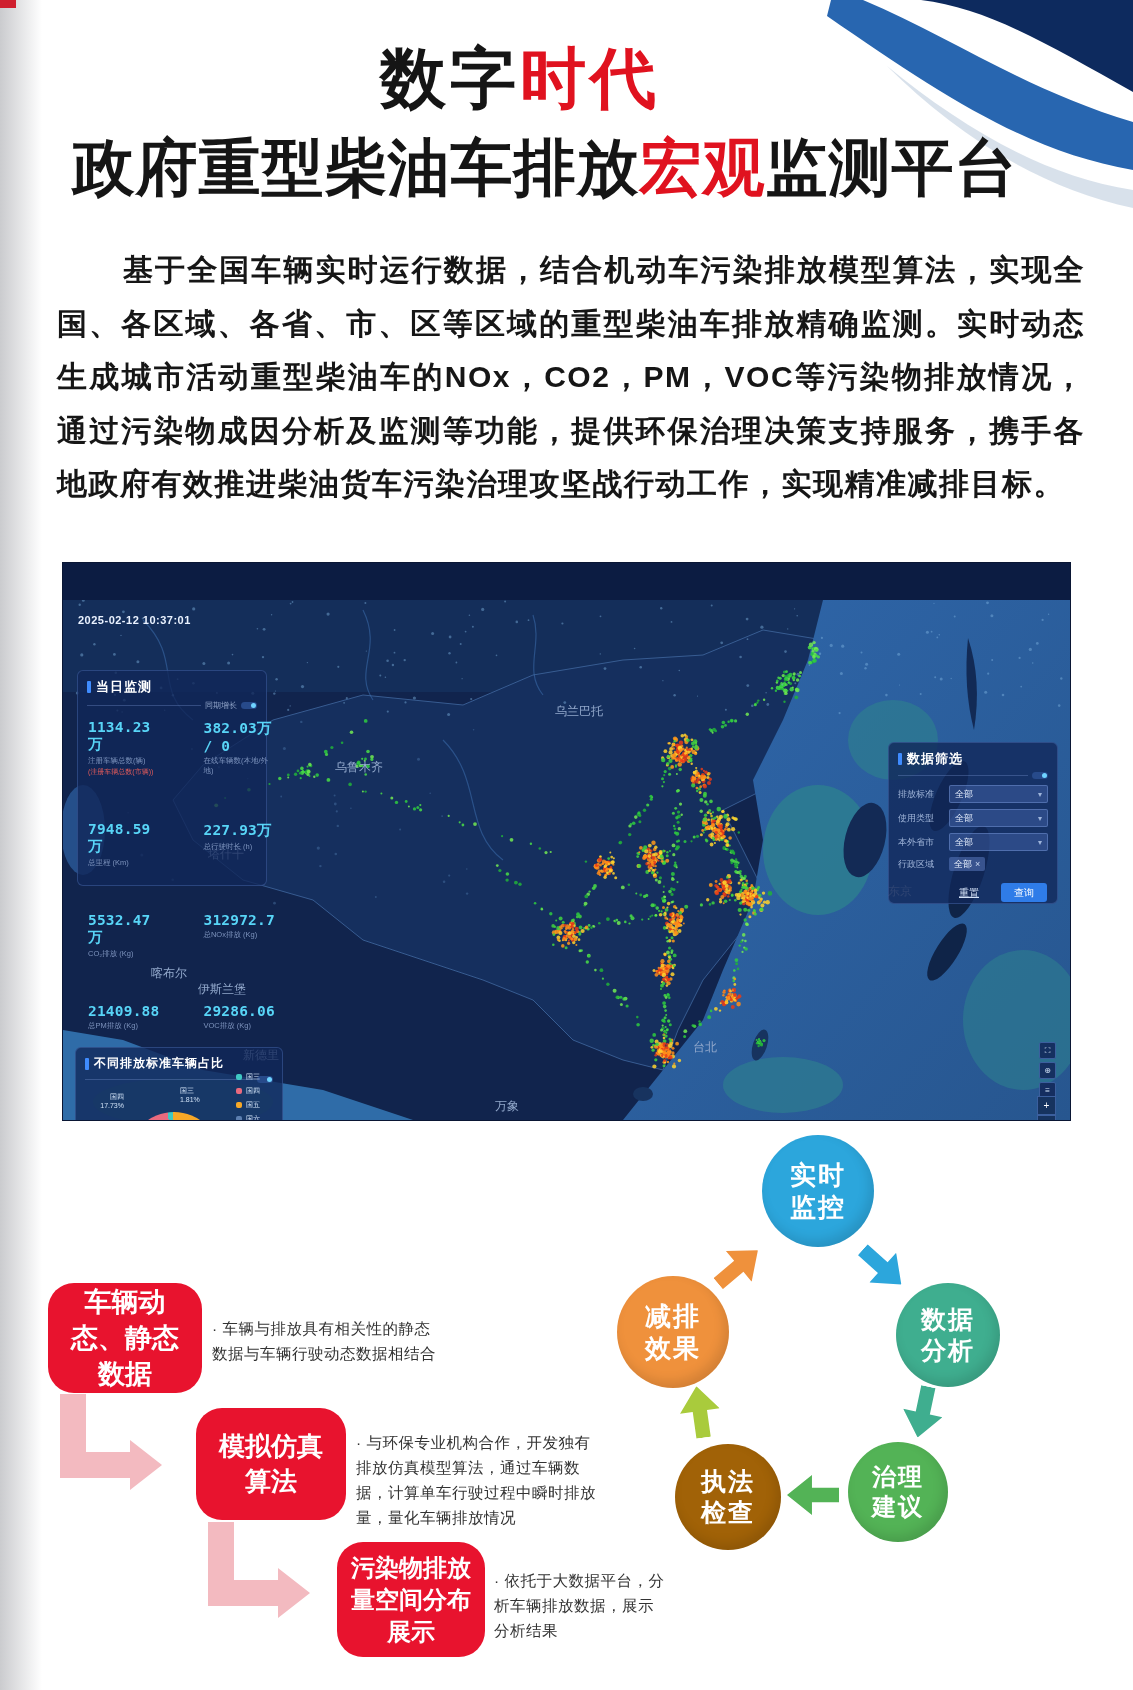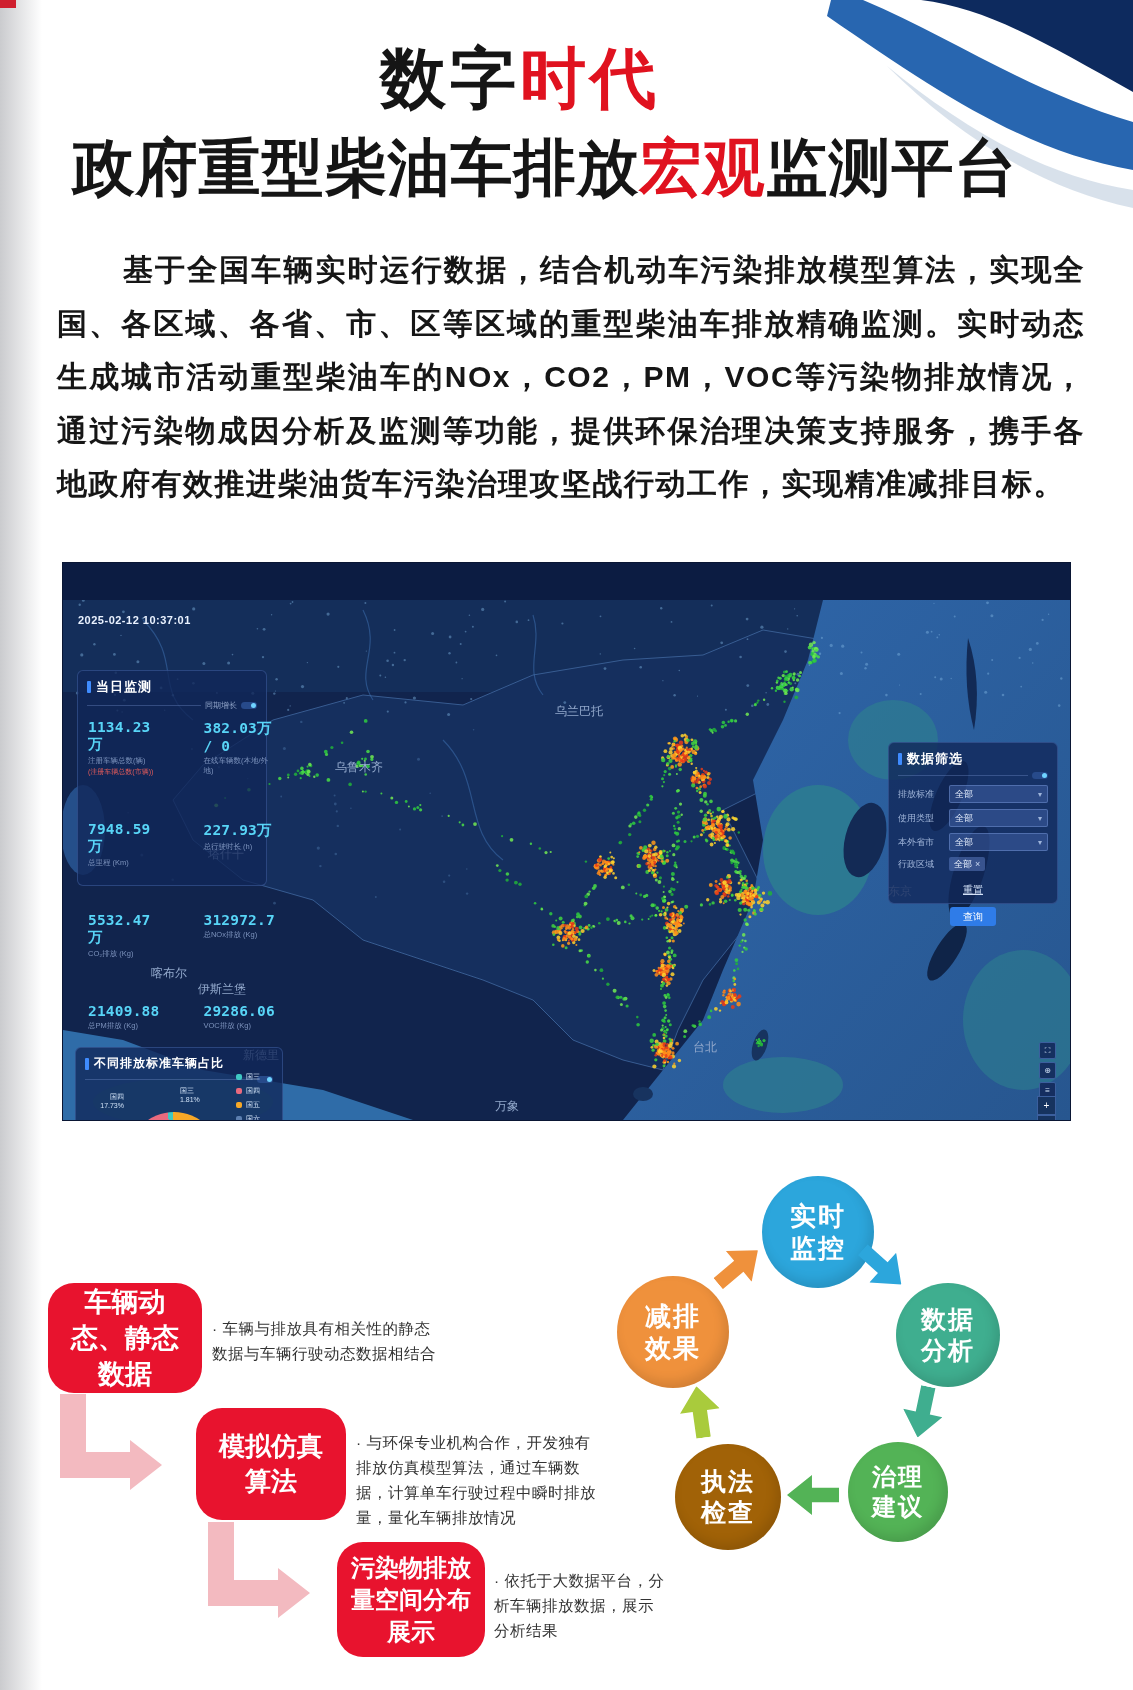--- a/index.html
+++ b/index.html
@@ -46,21 +46,21 @@
   .ticks{display:flex;justify-content:space-between;color:#e4edfb;font-size:8.5px;margin-top:4px;font-weight:bold;}
   .filter{right:12px;top:142px;width:168px;height:160px;}
   .frow{display:flex;align-items:center;margin:6px 9px 0;gap:9px;}
   .frow .flab{color:#9fb4d8;font-size:9px;width:42px;flex:none;}
   .select{flex:1;height:16px;background:rgba(72,104,176,.45);border:1px solid rgba(125,155,220,.45);
      border-radius:2px;display:flex;align-items:center;justify-content:space-between;padding:0 5px;color:#e3ecfb;font-size:9px;}
   .select .arr{color:#9db4da;font-size:8px;}
   .tag{height:14px;background:rgba(90,120,190,.55);border-radius:2px;display:inline-flex;align-items:center;
      gap:3px;padding:0 5px;color:#eaf2ff;font-size:9px;}
   .tag .x{color:#c9d8f2;font-size:9px;}
-  .fbtns{display:flex;justify-content:flex-end;align-items:center;gap:10px;margin:12px 10px 0;flex-direction:column;}
+  .fbtns{display:flex;justify-content:flex-end;align-items:center;gap:22px;margin:12px 10px 0;}
   .reset{color:#d5e3f8;font-size:10px;text-decoration:underline;cursor:pointer;}
   .query{width:46px;height:19px;background:#2f7ce8;border-radius:3px;color:#fff;font-size:10px;
      display:flex;align-items:center;justify-content:center;cursor:pointer;}
   .donutpanel{left:12px;top:447px;width:206px;height:110px;overflow:hidden;}
   .donut{position:absolute;left:52px;top:64px;width:92px;height:92px;border-radius:50%;}
   .callout{position:absolute;color:#cfe0f5;font-size:7px;line-height:9px;}
   .dlegend{position:absolute;left:160px;top:24px;display:flex;flex-direction:column;gap:4px;}
   .dlegend .li{display:flex;align-items:center;gap:4px;color:#cfe0f5;font-size:7px;}
   .dlegend .dot{width:6px;height:6px;border-radius:2px;}
   .tools{position:absolute;right:14px;top:442px;display:flex;flex-direction:column;gap:3px;}
@@ -1869,21 +1869,21 @@
 <div class="redbox" style="left:196px;top:1408px;width:150px;height:112px;font-size:26px">
   <span>模拟仿真算法</span>
 </div>
 <div class="note" style="left:356px;top:1430px;width:240px">· 与环保专业机构合作，开发独有排放仿真模型算法，通过车辆数据，计算单车行驶过程中瞬时排放量，量化车辆排放情况</div>
 
 <div class="redbox" style="left:337px;top:1542px;width:148px;height:115px;font-size:24px">
   <span>污染物排放量空间分布展示</span>
 </div>
 <div class="note" style="left:494px;top:1568px;width:175px">· 依托于大数据平台，分析车辆排放数据，展示分析结果</div>
 
-<div class="circle" style="left: 762px; top: 1176px; width: 112px; height: 112px; background: rgb(44, 166, 220);">
+<div class="circle" style="left: 762px; top: 1135px; width: 112px; height: 112px; background: rgb(44, 166, 220);">
   <span class="t">实时监控</span>
 </div>
 <div class="circle" style="left: 896px; top: 1283px; width: 104px; height: 104px; font-size: 25px; background: rgb(63, 174, 143);">
   <span class="t">数据分析</span>
 </div>
 <div class="circle" style="left: 848px; top: 1442px; width: 100px; height: 100px; font-size: 24px; background: rgb(83, 179, 86); text-align: center;">
   <span class="t">治理建议</span>
 </div>
 <div class="circle" style="left: 675px; top: 1444px; width: 106px; height: 106px; font-size: 25px; background: #a16207;">
   <span class="t">执法检查</span>

